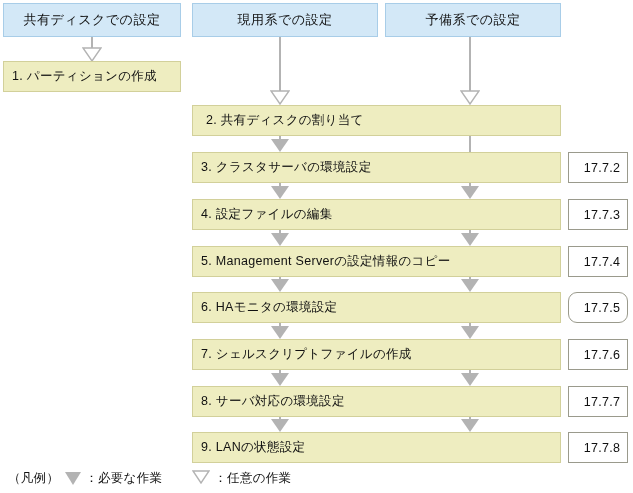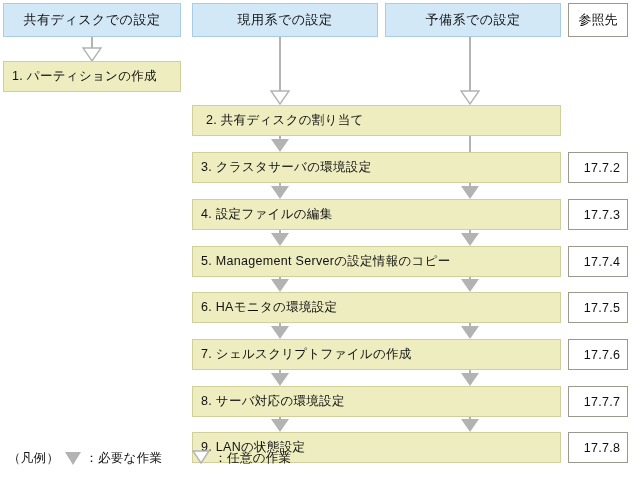--- a/index.html
+++ b/index.html
@@ -115,21 +115,21 @@
     position: absolute;
     width: 20px;
     height: 15px;
   }
   .arrow-hollow-wrap svg { display: block; }
 
   
   .legend {
     position: absolute;
     left: 8px;
-    top: 450px;
+    top: 470px;
     display: flex;
     align-items: center;
     font-size: 12.5px;
     color: #111;
     letter-spacing: 0.3px;
     justify-content: center;
   }
   .legend-label { margin-right: 6px; }
   .legend-item {
     display: flex;
@@ -154,23 +154,20 @@
 
   <div class="col-header hdr-shared">
     <span>共有ディスクでの設定</span>
   </div>
   <div class="col-header hdr-active">
     <span>現用系での設定</span>
   </div>
   <div class="col-header hdr-standby">
     <span>予備系での設定</span>
   </div>
-  <div class="ref-header">
-    <span>参照先</span>
-  </div>
 
   <div class="conn-line" style="left:91px; top:37px; height:13px;"></div>
   <div class="arrow-hollow-wrap" style="left:82px; top:47px;">
     <svg width="20" height="15" viewBox="0 0 20 15">
       <polygon points="1,1 19,1 10,14" fill="#ffffff" stroke="#b3b3b3" stroke-width="1.4"></polygon>
     </svg>
   </div>
 
   <div class="conn-line" style="left:279px; top:37px; height:55px;"></div>
   <div class="arrow-hollow-wrap" style="left:270px; top:90px;">
@@ -217,21 +214,21 @@
 
   <div class="ref-box" style="top:152px;">
     <span>17.7.2</span>
   </div>
   <div class="ref-box" style="top:199px;">
     <span>17.7.3</span>
   </div>
   <div class="ref-box" style="top:246px;">
     <span>17.7.4</span>
   </div>
-  <div class="ref-box" style="top:292px;">
+  <div class="ref-box" style="top:292px;border-radius:9px;">
     <span>17.7.5</span>
   </div>
   <div class="ref-box" style="top:339px;">
     <span>17.7.6</span>
   </div>
   <div class="ref-box" style="top:386px;">
     <span>17.7.7</span>
   </div>
   <div class="ref-box" style="top:432px;">
     <span>17.7.8</span>

